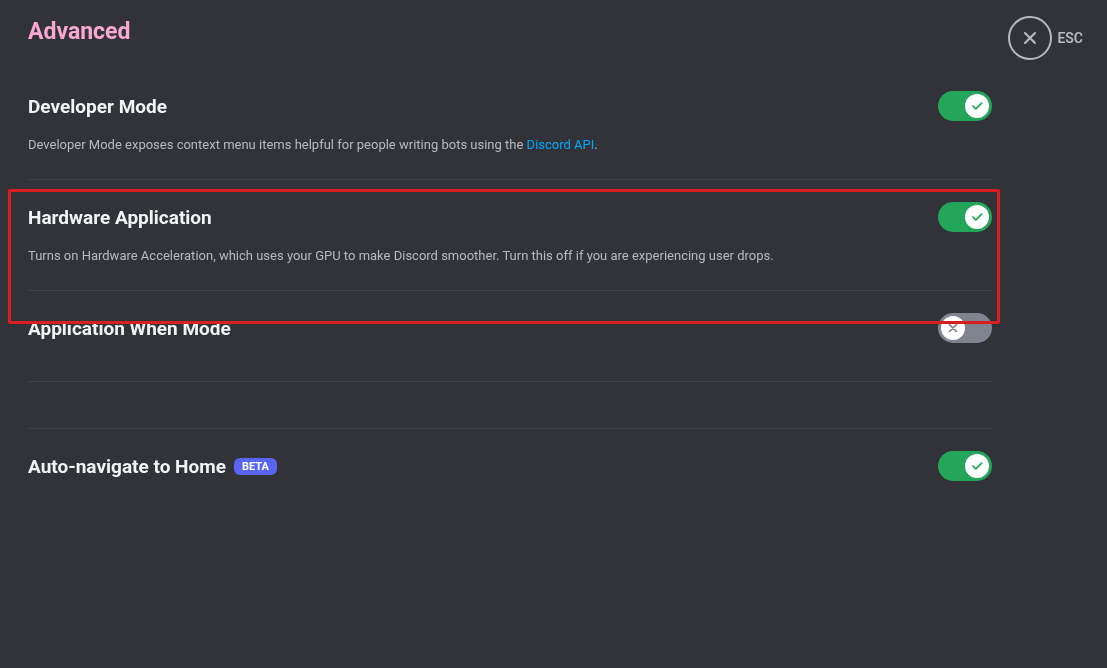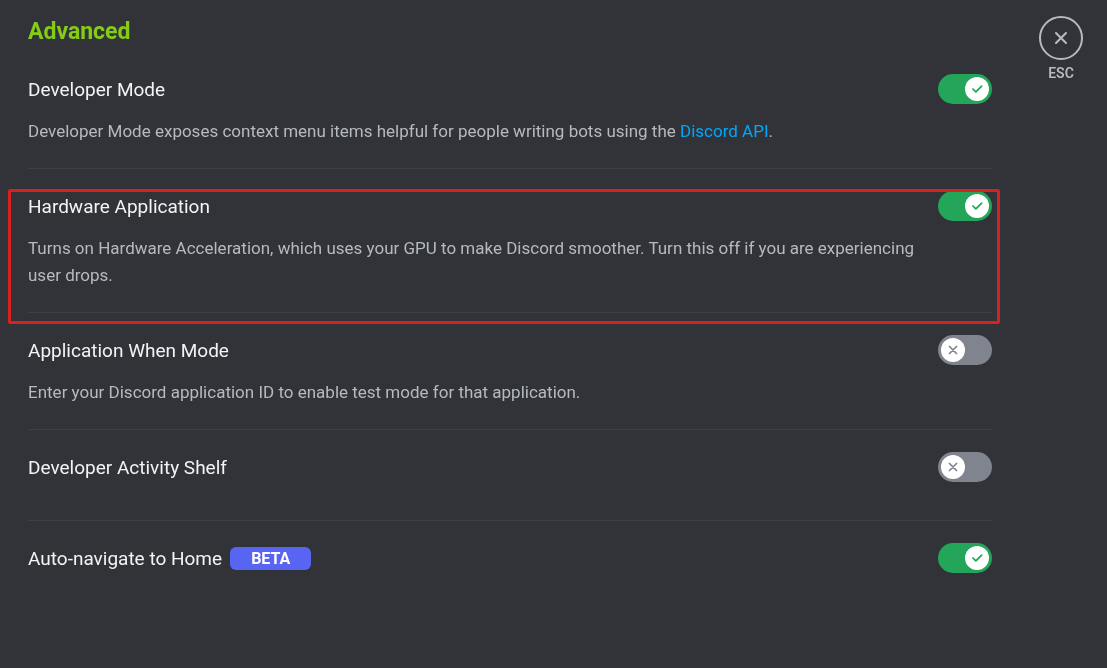--- a/index.html
+++ b/index.html
@@ -16,44 +16,44 @@
       overflow: hidden;
       position: relative;
     }
     .content {
       padding: 18px 28px 0 28px;
       width: 1020px;
     }
     .page-title {
       font-size: 23px;
       font-weight: 700;
-      color: #84cc16;
-      margin-bottom: 29px;
+      color: #f9a8d4;
+      margin-bottom: 46px;
     }
     .section {
       padding: 22px 0 24px 0;
       border-bottom: 1px solid #3f4147;
       position: relative;
     }
     .section:last-child {
       border-bottom: none;
     }
     .section-row {
       display: flex;
       align-items: center;
       justify-content: space-between;
       margin-bottom: 14px;
     }
     .section-title {
       font-size: 19px;
-      font-weight: 400;
+      font-weight: 700;
       color: #f2f3f5;
     }
     .section-desc {
-      font-size: 17px;
+      font-size: 13px;
       line-height: 1.55;
       color: #b5bac1;
       max-width: 920px;
     }
     .link {
       color: #00a8fc;
       text-decoration: none;
     }
     .toggle {
       width: 54px;
@@ -98,21 +98,21 @@
       width: 992px;
       height: 135px;
       pointer-events: none;
       border-radius: 2px;
     }
     .close-area {
       position: absolute;
       top: 16px;
       right: 24px;
       display: flex;
-      flex-direction: column;
+      flex-direction: row;
       align-items: center;
       gap: 5px;
       text-align: right;
     }
     .close-btn {
       width: 44px;
       height: 44px;
       border-radius: 50%;
       border: 2px solid #b5bac1;
       background: transparent;
@@ -127,23 +127,23 @@
     }
     .esc-label {
       font-size: 14px;
       color: #b5bac1;
       font-weight: 600;
     }
     .beta-badge {
       display: inline-block;
       background: #5865f2;
       color: #fff;
-      font-size: 16px;
+      font-size: 11px;
       font-weight: 700;
-      padding: 2px 21px;
+      padding: 2px 8px;
       border-radius: 6px;
       margin-left: 8px;
       vertical-align: middle;
       text-transform: uppercase;
       text-align: right;
     }
     .title-with-badge {
       display: flex;
       align-items: center;
     }
@@ -188,34 +188,23 @@
     <div class="section-row">
       <div class="section-title">Application When Mode</div>
       <div class="toggle off">
         <div class="toggle-knob">
           <svg class="toggle-icon" viewBox="0 0 24 24" fill="none">
               <path d="M6 6l12 12M18 6L6 18" stroke="#80848e" stroke-width="3" stroke-linecap="round"></path>
             </svg>
         </div>
       </div>
     </div>
-    <div class="section-desc">Enter your Discord application ID to enable test mode for that application.</div>
   </div>
 
   <div class="section">
-    <div class="section-row">
-      <div class="section-title">Developer Activity Shelf</div>
-      <div class="toggle off">
-        <div class="toggle-knob">
-          <svg class="toggle-icon" viewBox="0 0 24 24" fill="none">
-              <path d="M6 6l12 12M18 6L6 18" stroke="#80848e" stroke-width="3" stroke-linecap="round"></path>
-            </svg>
-        </div>
-      </div>
-    </div>
   </div>
 
   <div class="section" style="border-bottom:none;padding-bottom:0;">
     <div class="section-row" style="margin-bottom:7px;">
       <div class="title-with-badge">
         <span class="section-title">Auto-navigate to Home</span>
         <span class="beta-badge">BETA</span>
       </div>
       <div class="toggle on">
         <div class="toggle-knob">

